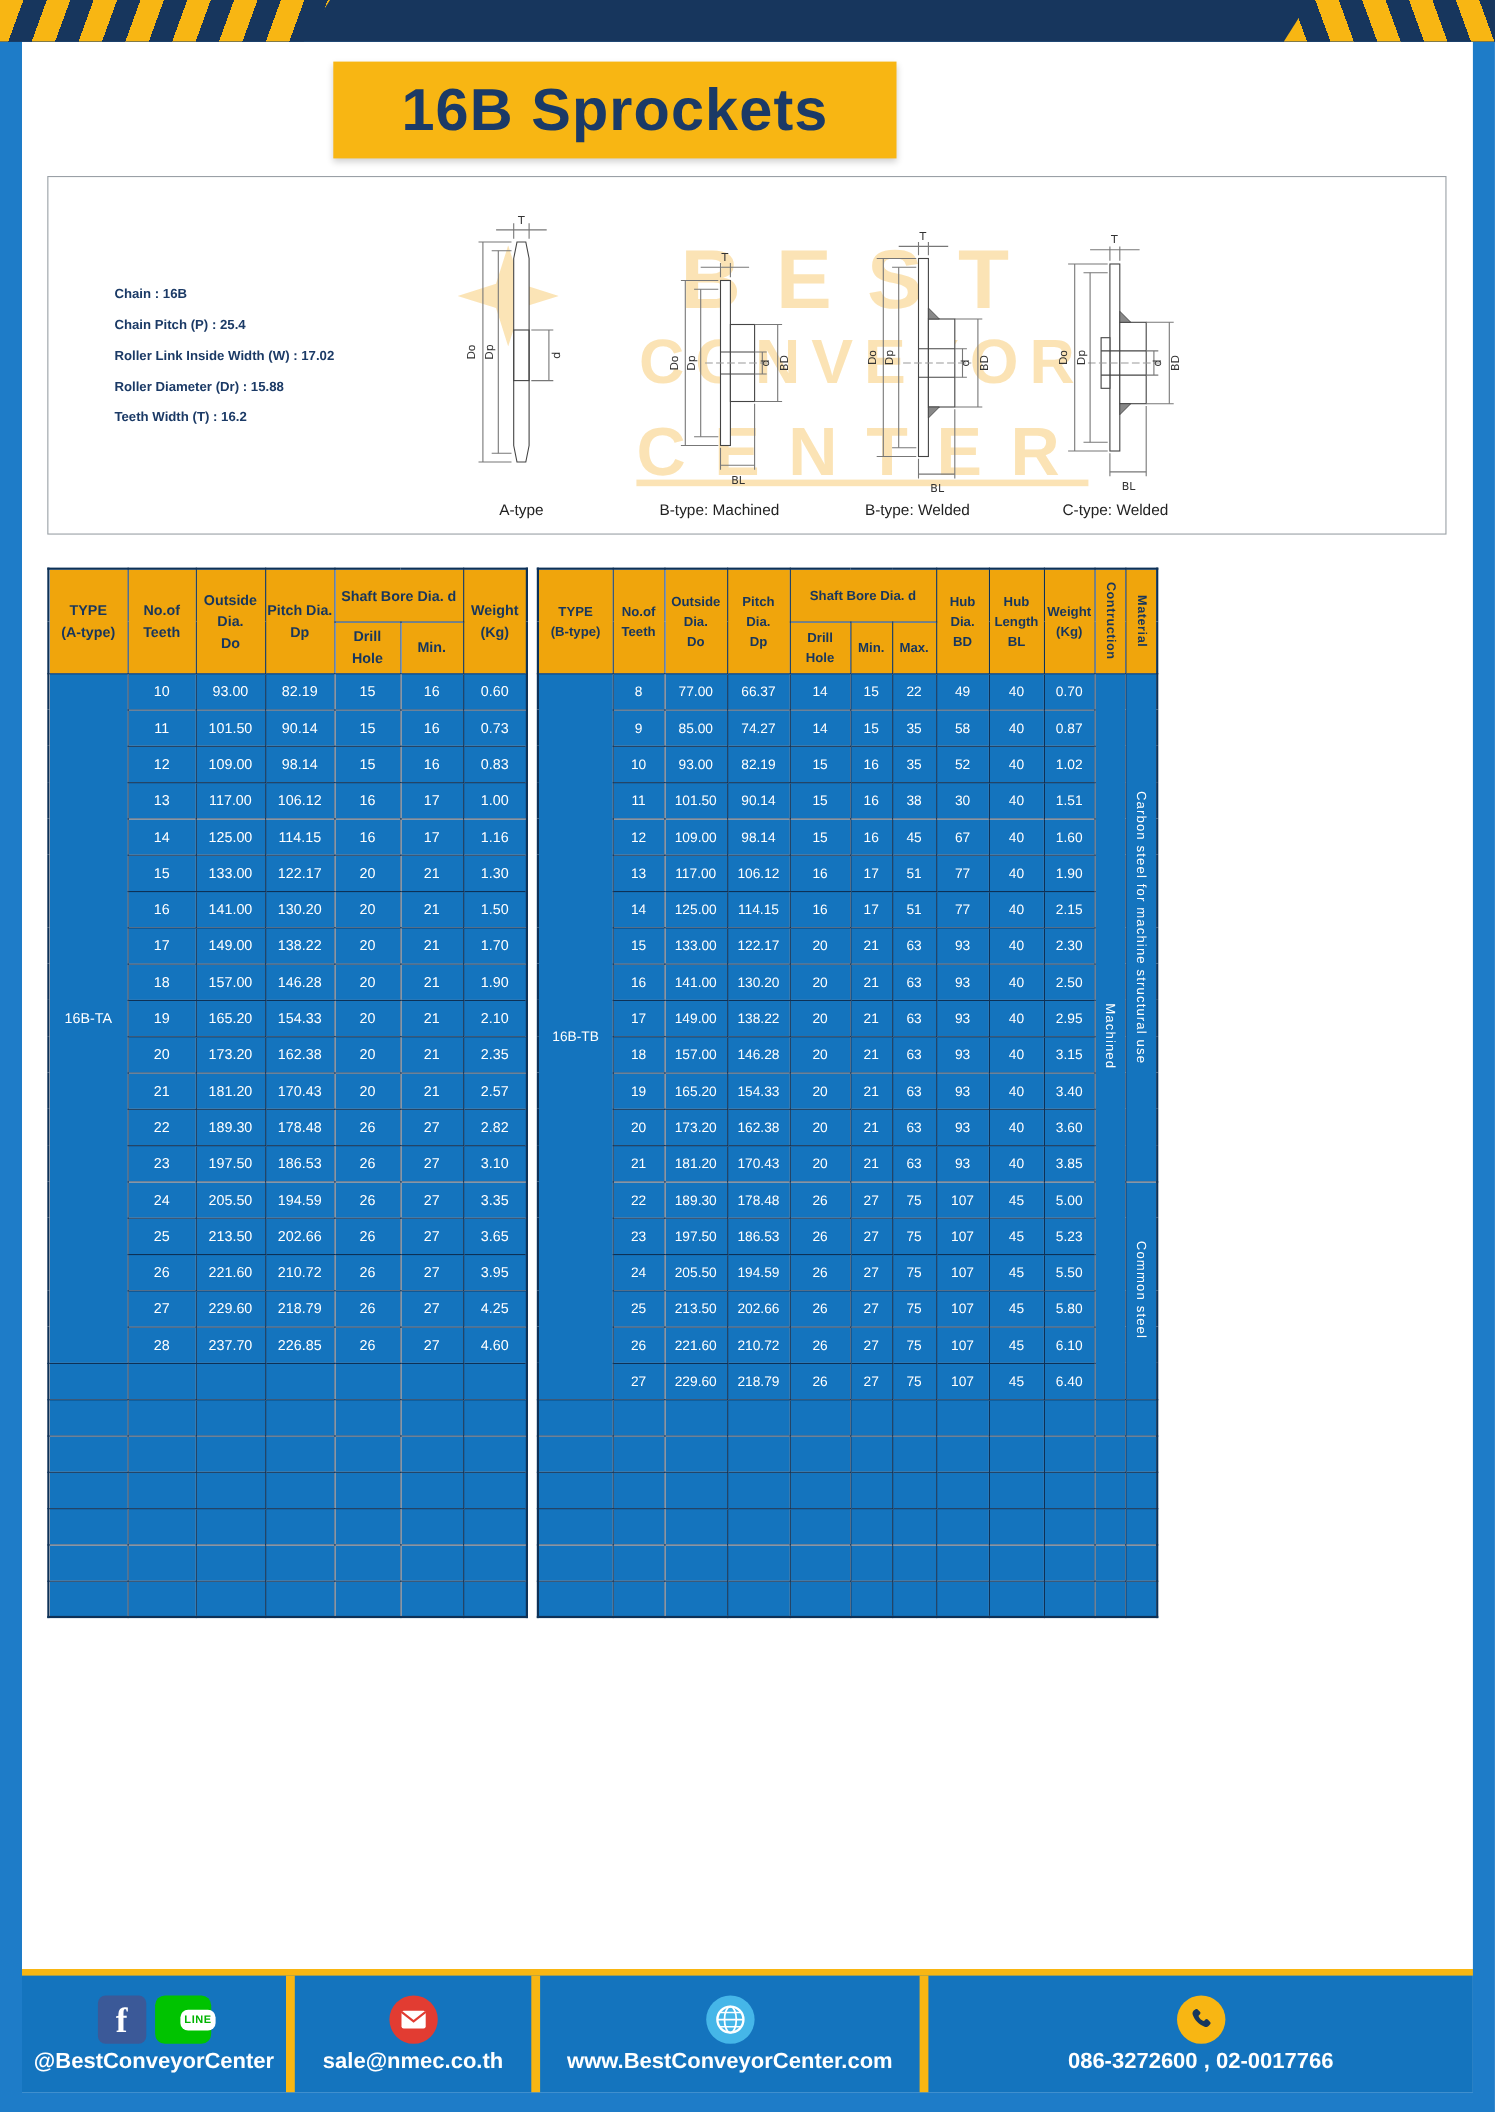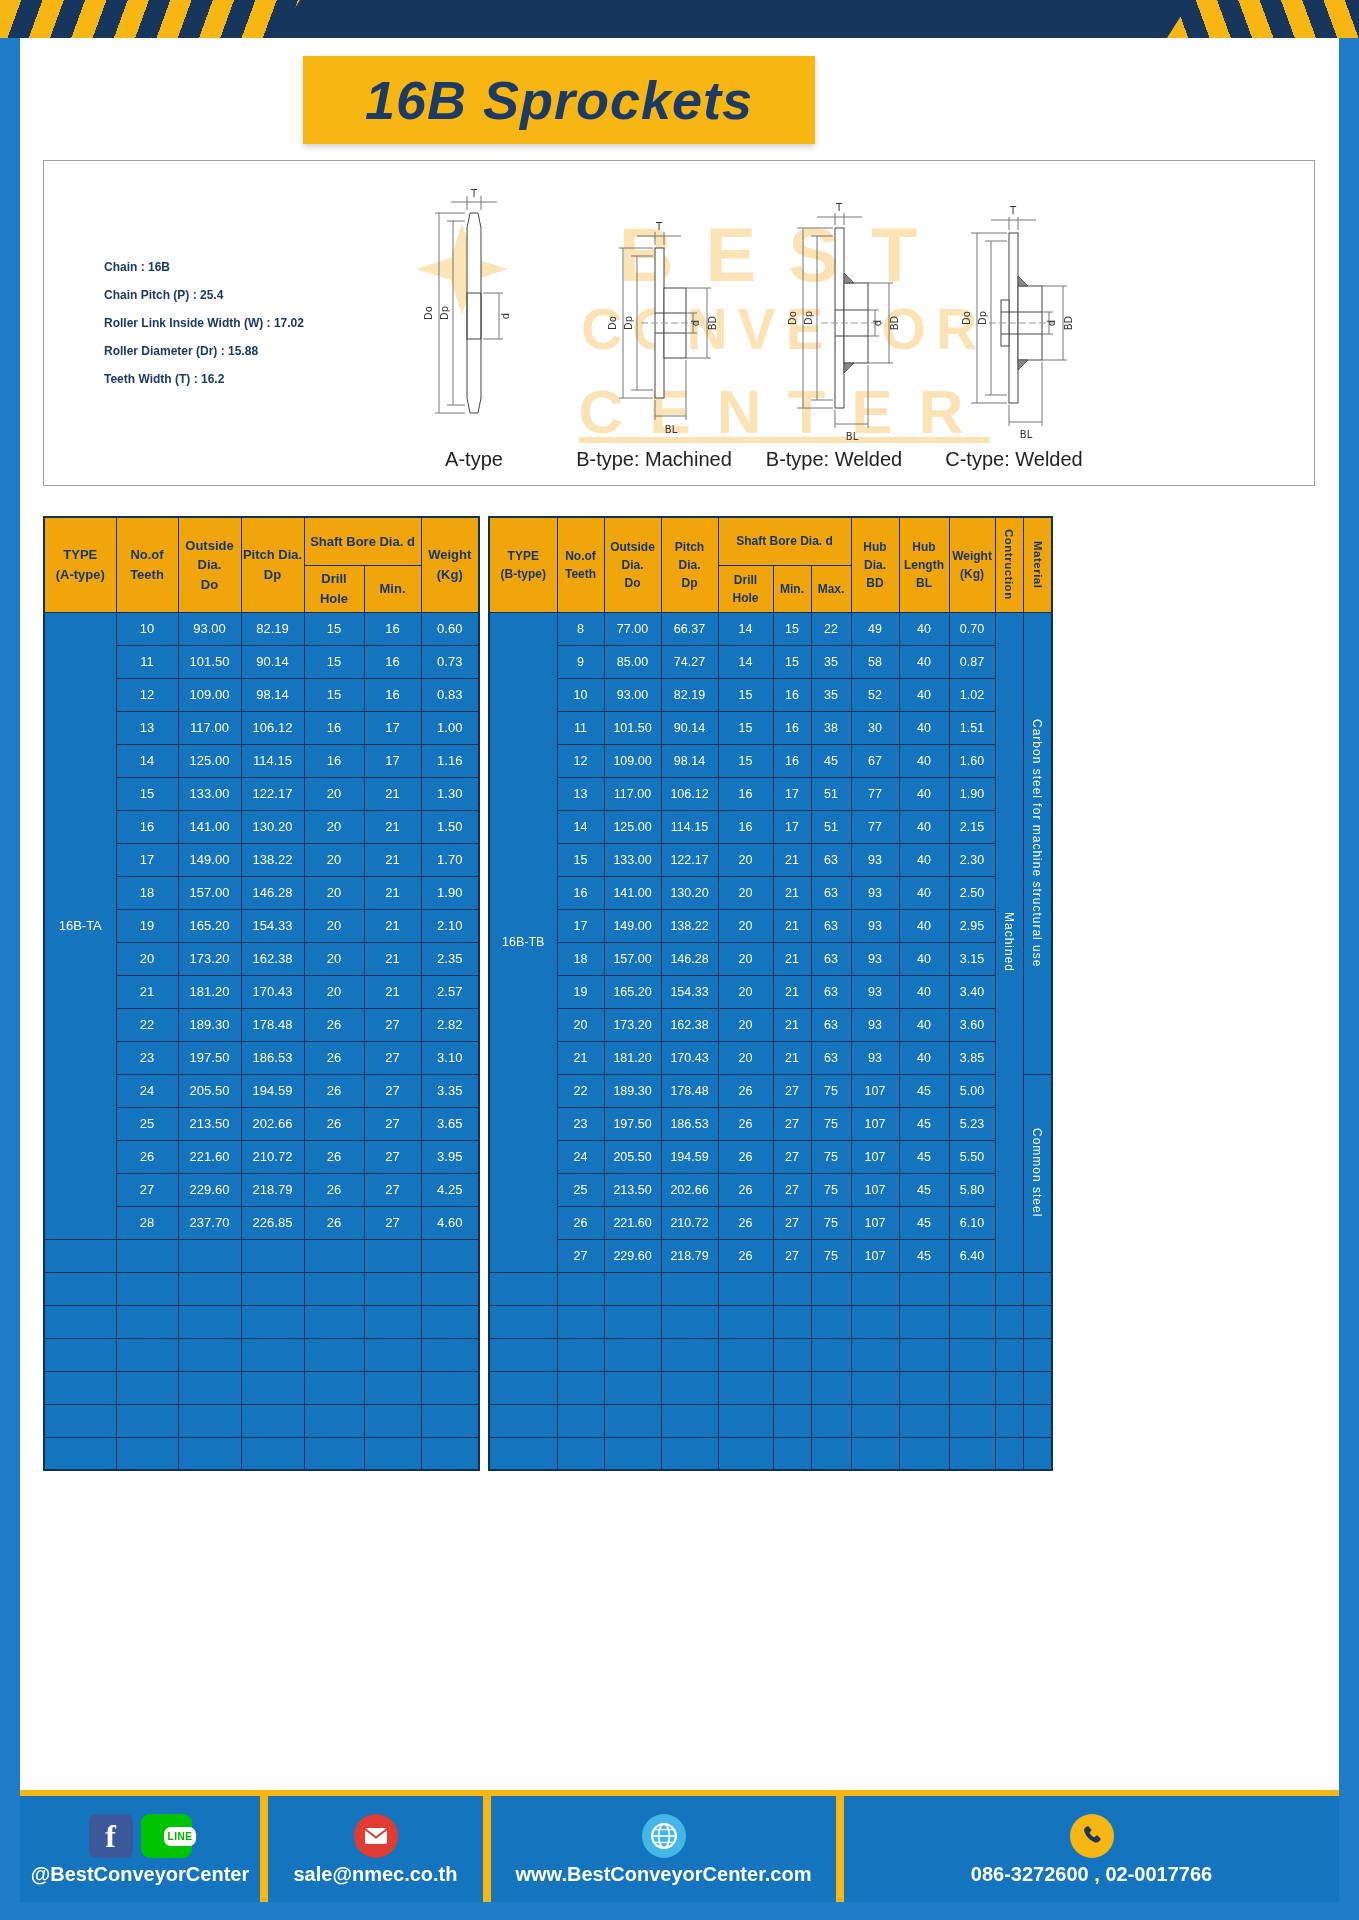--- a/index.html
+++ b/index.html
@@ -36,21 +36,20 @@
   .content {
     position: absolute; top: 38px; left: 20px; right: 20px; bottom: 18px;
     background: #ffffff;
   }
 
   .title-banner {
     position: absolute; top: 18px; left: 283px; width: 512px; height: 88px;
     background: #f8b613;
     display: flex; align-items: center; justify-content: center;
     box-shadow: 0 3px 6px rgba(0,0,0,0.18);
-    font-style: italic;
   }
   .title-banner h1 { font-size: 54px; font-weight: bold; color: #1b3a66; letter-spacing: 1px; }
 
   
   .spec-box {
     position: absolute; top: 122px; left: 23px; width: 1272px; height: 326px;
     border: 1px solid #9aa0a6; background: #fff;
   }
   .spec-lines {
     position: absolute; top: 92px; left: 22px; z-index: 3;
@@ -67,21 +66,21 @@
   .watermark-star {
     position: absolute; top: 62px; left: 372px; width: 92px; height: 92px;
     background: #f2a60e; opacity: 0.30; z-index: 1;
     clip-path: polygon(50% 0, 62% 38%, 100% 50%, 62% 62%, 50% 100%, 38% 62%, 0 50%, 38% 38%);
   }
   .figures {
     position: absolute; top: 10px; left: 350px; width: 700px; height: 300px;
     display: flex; justify-content: space-between; z-index: 2;
   }
   .figure { display: flex; flex-direction: column; align-items: center; justify-content: flex-end; width: 160px; }
-  .figure .caption { font-size: 20px; color: #222; margin-top: 2px; white-space: nowrap; }
+  .figure .caption { font-size: 14px; color: #222; margin-top: 2px; white-space: nowrap; }
   svg text { font-family: "DejaVu Sans", sans-serif; }
 
   
   .spec-table {
     position: absolute; border-collapse: collapse; table-layout: fixed;
     border: 2px solid #0d3157;
   }
   #table-a { top: 478px; left: 23px; width: 435px; }
   #table-b { top: 478px; left: 468px; width: 563px; }
   .spec-table th {

